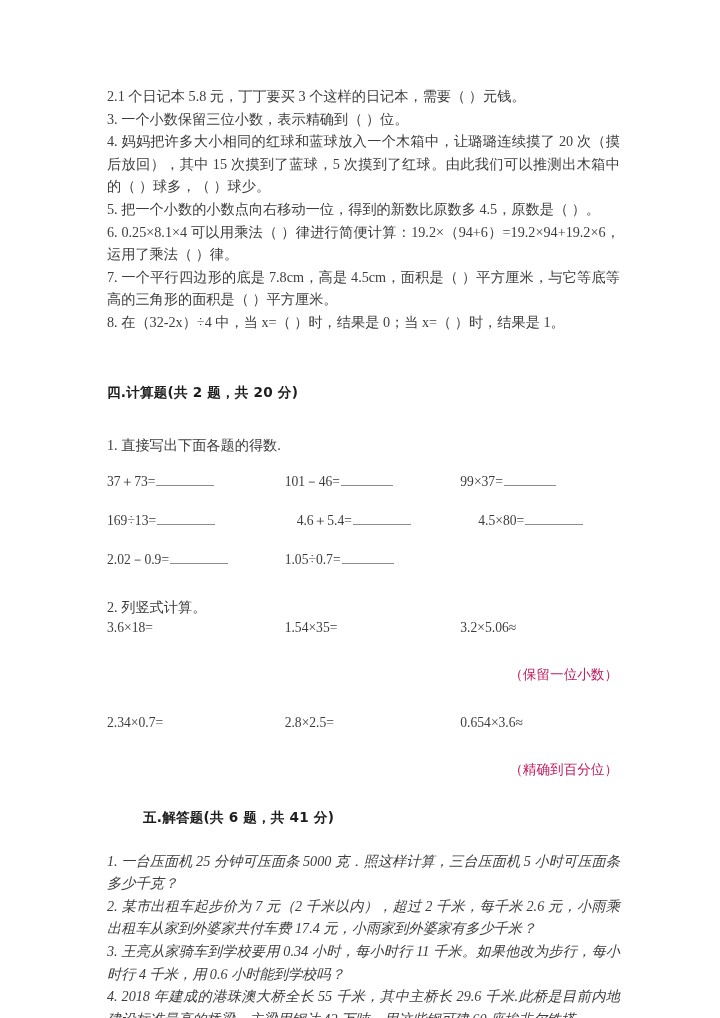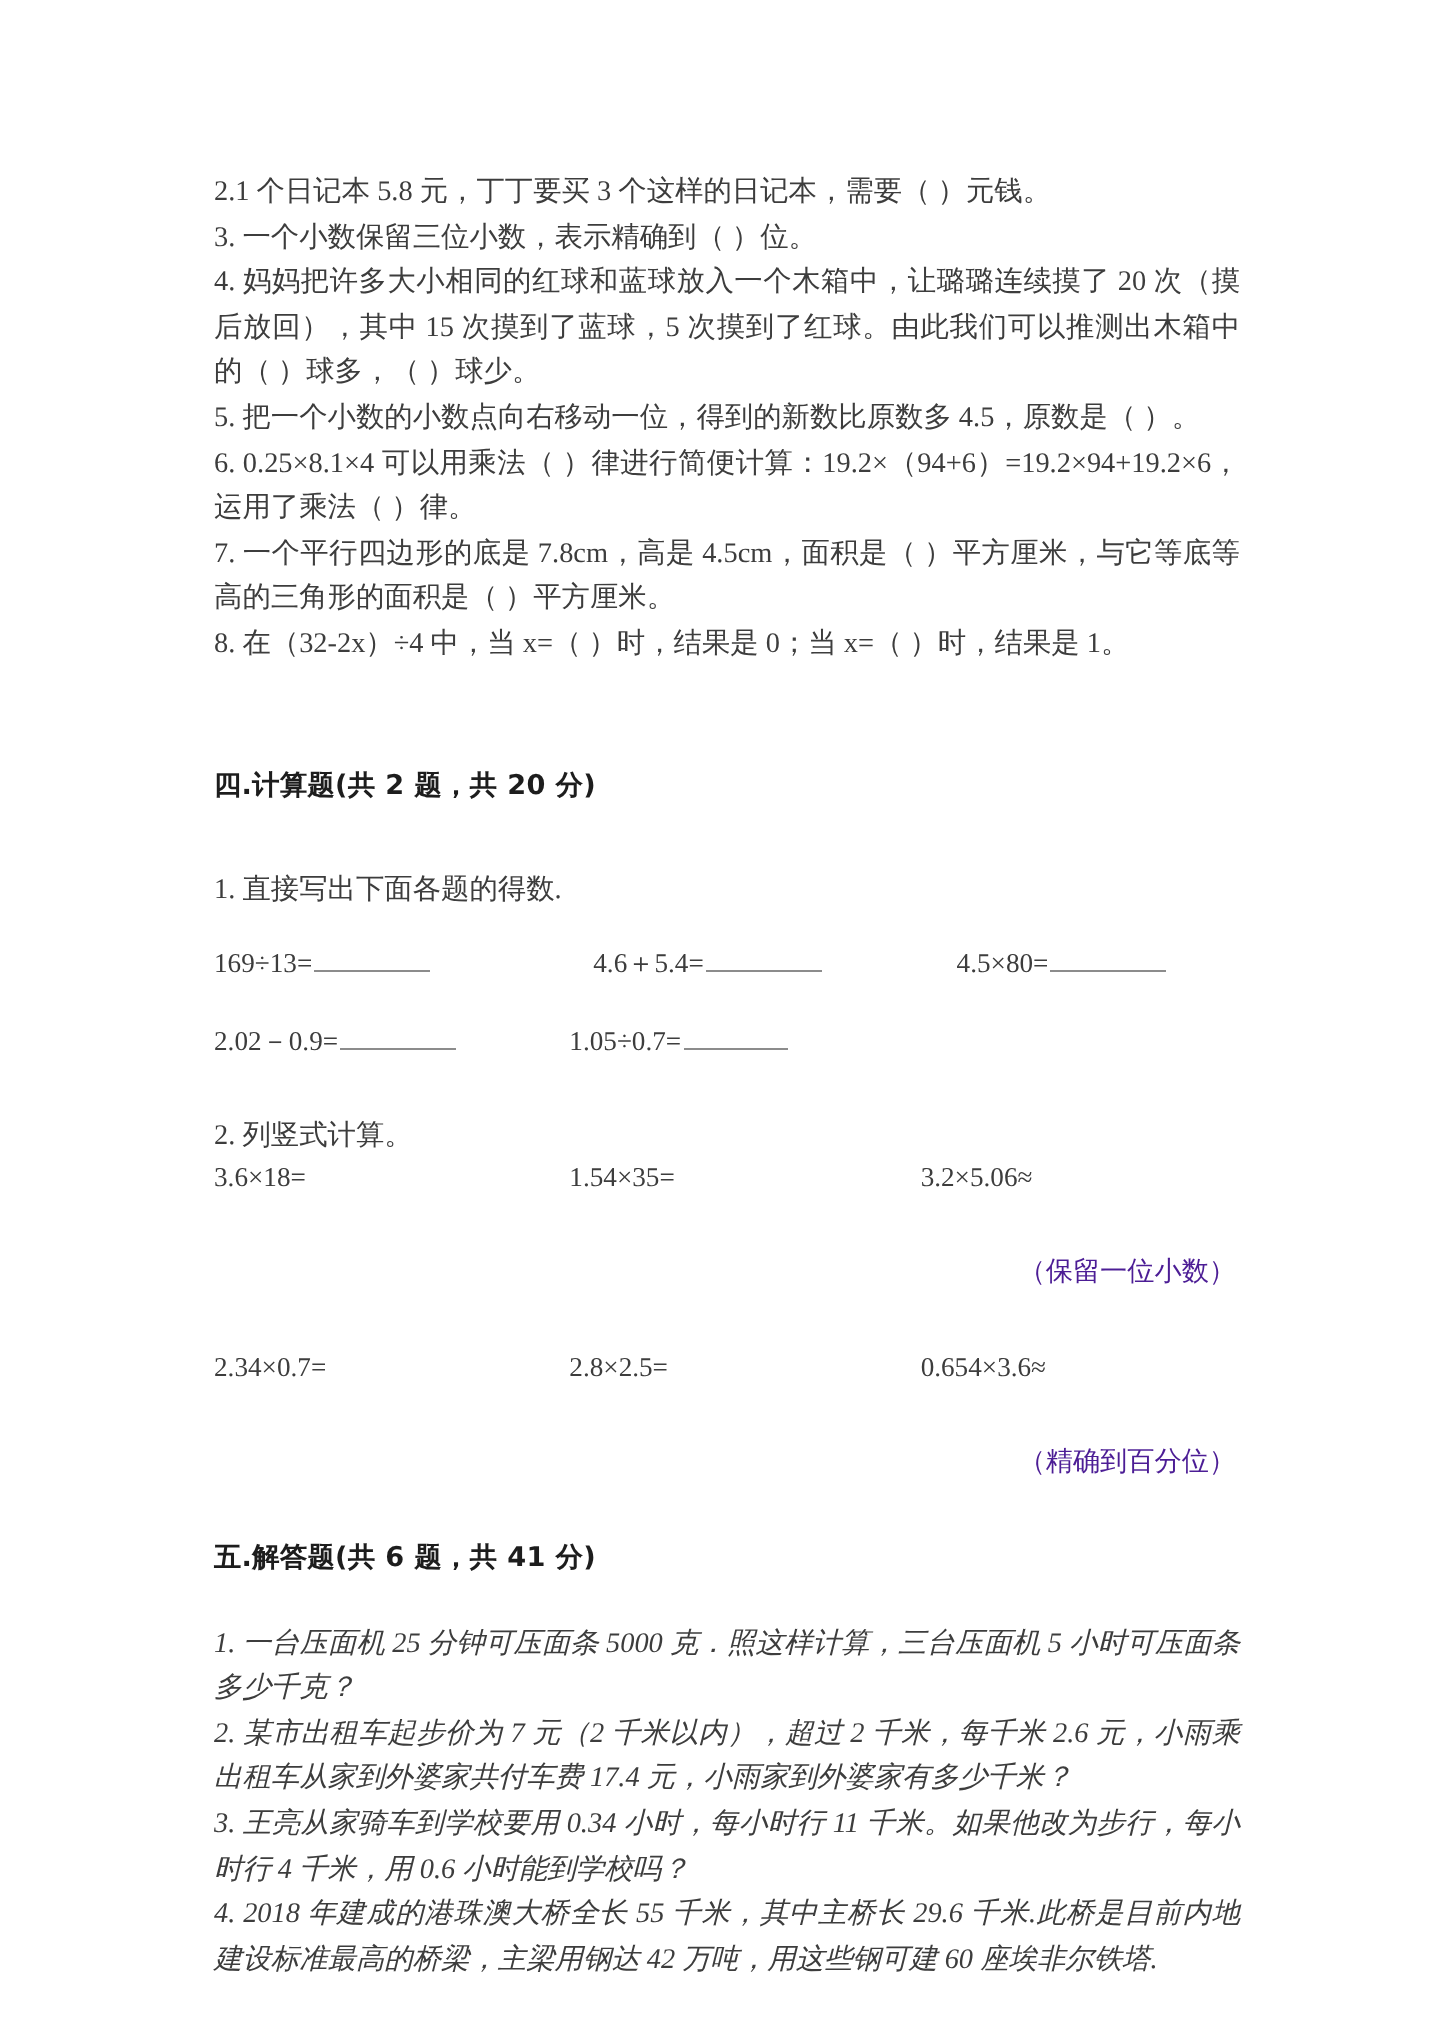--- a/index.html
+++ b/index.html
@@ -36,21 +36,21 @@
 
   .section-head {
     font-family: "DejaVu Sans", "Liberation Sans", sans-serif;
     font-weight: bold;
     font-size: 13.6px;
     color: #1d1d1d;
     margin: 0;
     letter-spacing: 0.2px;
   }
   .sec-four  { margin-top: 50px; }
-  .sec-five  { margin-top: 30px; }
+  .sec-five  { margin-top: 30px; margin-left: 36px; }
 
   .subprompt {
     font-size: 14.2px;
     line-height: 22px;
     color: #3d3d3d;
     margin: 0;
   }
   .sub-1 { margin-top: 32px; }
   .sub-2 { margin-top: 26px; }
 
@@ -89,21 +89,21 @@
     display: flex;
     font-size: 13.6px;
     line-height: 20px;
     color: #3d3d3d;
   }
   .vcalc-row .calc-cell.c1 { width: 178px; }
   .vcalc-row .calc-cell.c2 { width: 176px; }
   .note-right {
     text-align: right;
     font-size: 13.6px;
-    color: #4c1d95;
+    color: #be185d;
     margin-top: 28px;
     padding-right: 2px;
   }
   .vgap { height: 29px; }
 
   .answer-block {
     margin-top: 23px;
     font-size: 14.2px;
     line-height: 22.6px;
     color: #3d3d3d;
@@ -124,20 +124,25 @@
     <p>6. 0.25×8.1×4 可以用乘法（      ）律进行简便计算：19.2×（94+6）=19.2×94+19.2×6，运用了乘法（      ）律。</p>
     <p>7. 一个平行四边形的底是 7.8cm，高是 4.5cm，面积是（      ）平方厘米，与它等底等高的三角形的面积是（     ）平方厘米。</p>
     <p>8. 在（32-2x）÷4 中，当 x=（      ）时，结果是 0；当 x=（      ）时，结果是 1。</p>
   </div>
 
   <h2 class="section-head sec-four">四.计算题(共 2 题，共 20 分)</h2>
 
   <p class="subprompt sub-1">1. 直接写出下面各题的得数.</p>
 
   <div class="calc-grid">
+    <div class="calc-row">
+      <div class="calc-cell c1"><span>37＋73=</span><span class="ul"></span></div>
+      <div class="calc-cell c2"><span>101－46=</span><span class="ul w52"></span></div>
+      <div class="calc-cell c3"><span>99×37=</span><span class="ul w52"></span></div>
+    </div>
     <div class="calc-row">
       <div class="calc-cell c1"><span>169÷13=</span><span class="ul"></span></div>
       <div class="calc-cell c2 pad-sm"><span>4.6＋5.4=</span><span class="ul"></span></div>
       <div class="calc-cell c3 pad-md"><span>4.5×80=</span><span class="ul"></span></div>
     </div>
     <div class="calc-row">
       <div class="calc-cell c1"><span>2.02－0.9=</span><span class="ul"></span></div>
       <div class="calc-cell c2"><span>1.05÷0.7=</span><span class="ul w52"></span></div>
       <div class="calc-cell c3"><span></span></div>
     </div>

